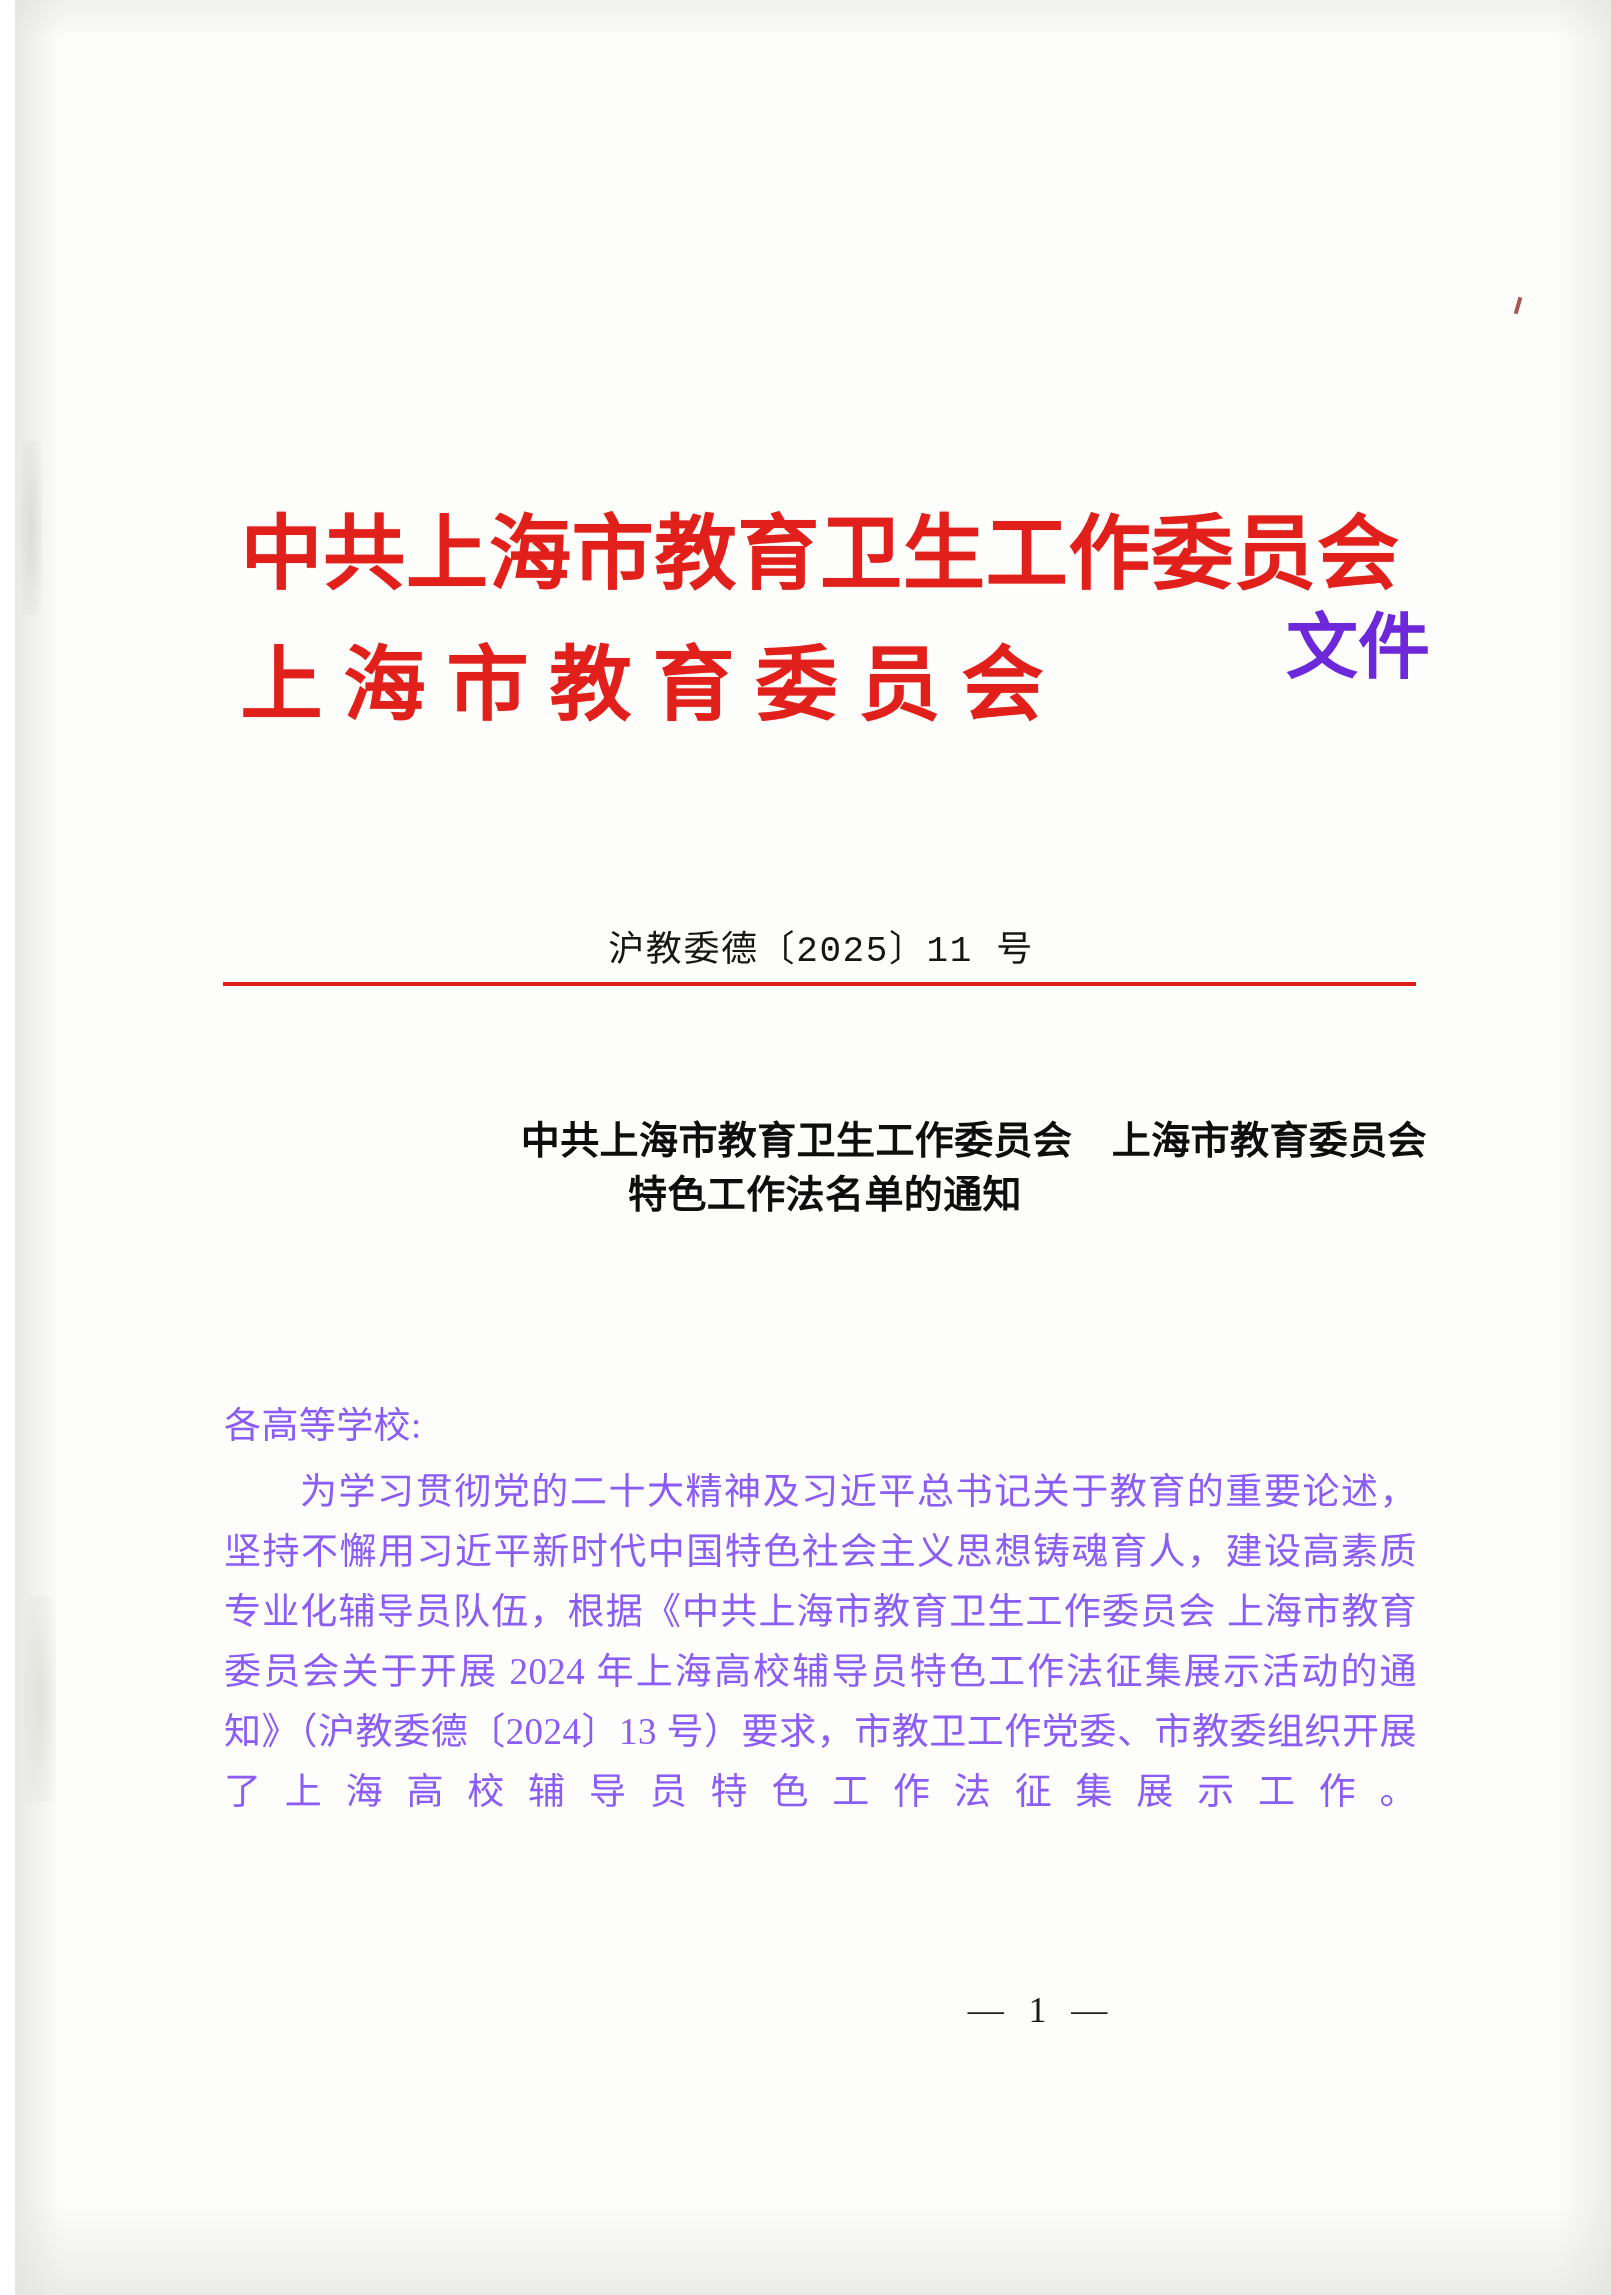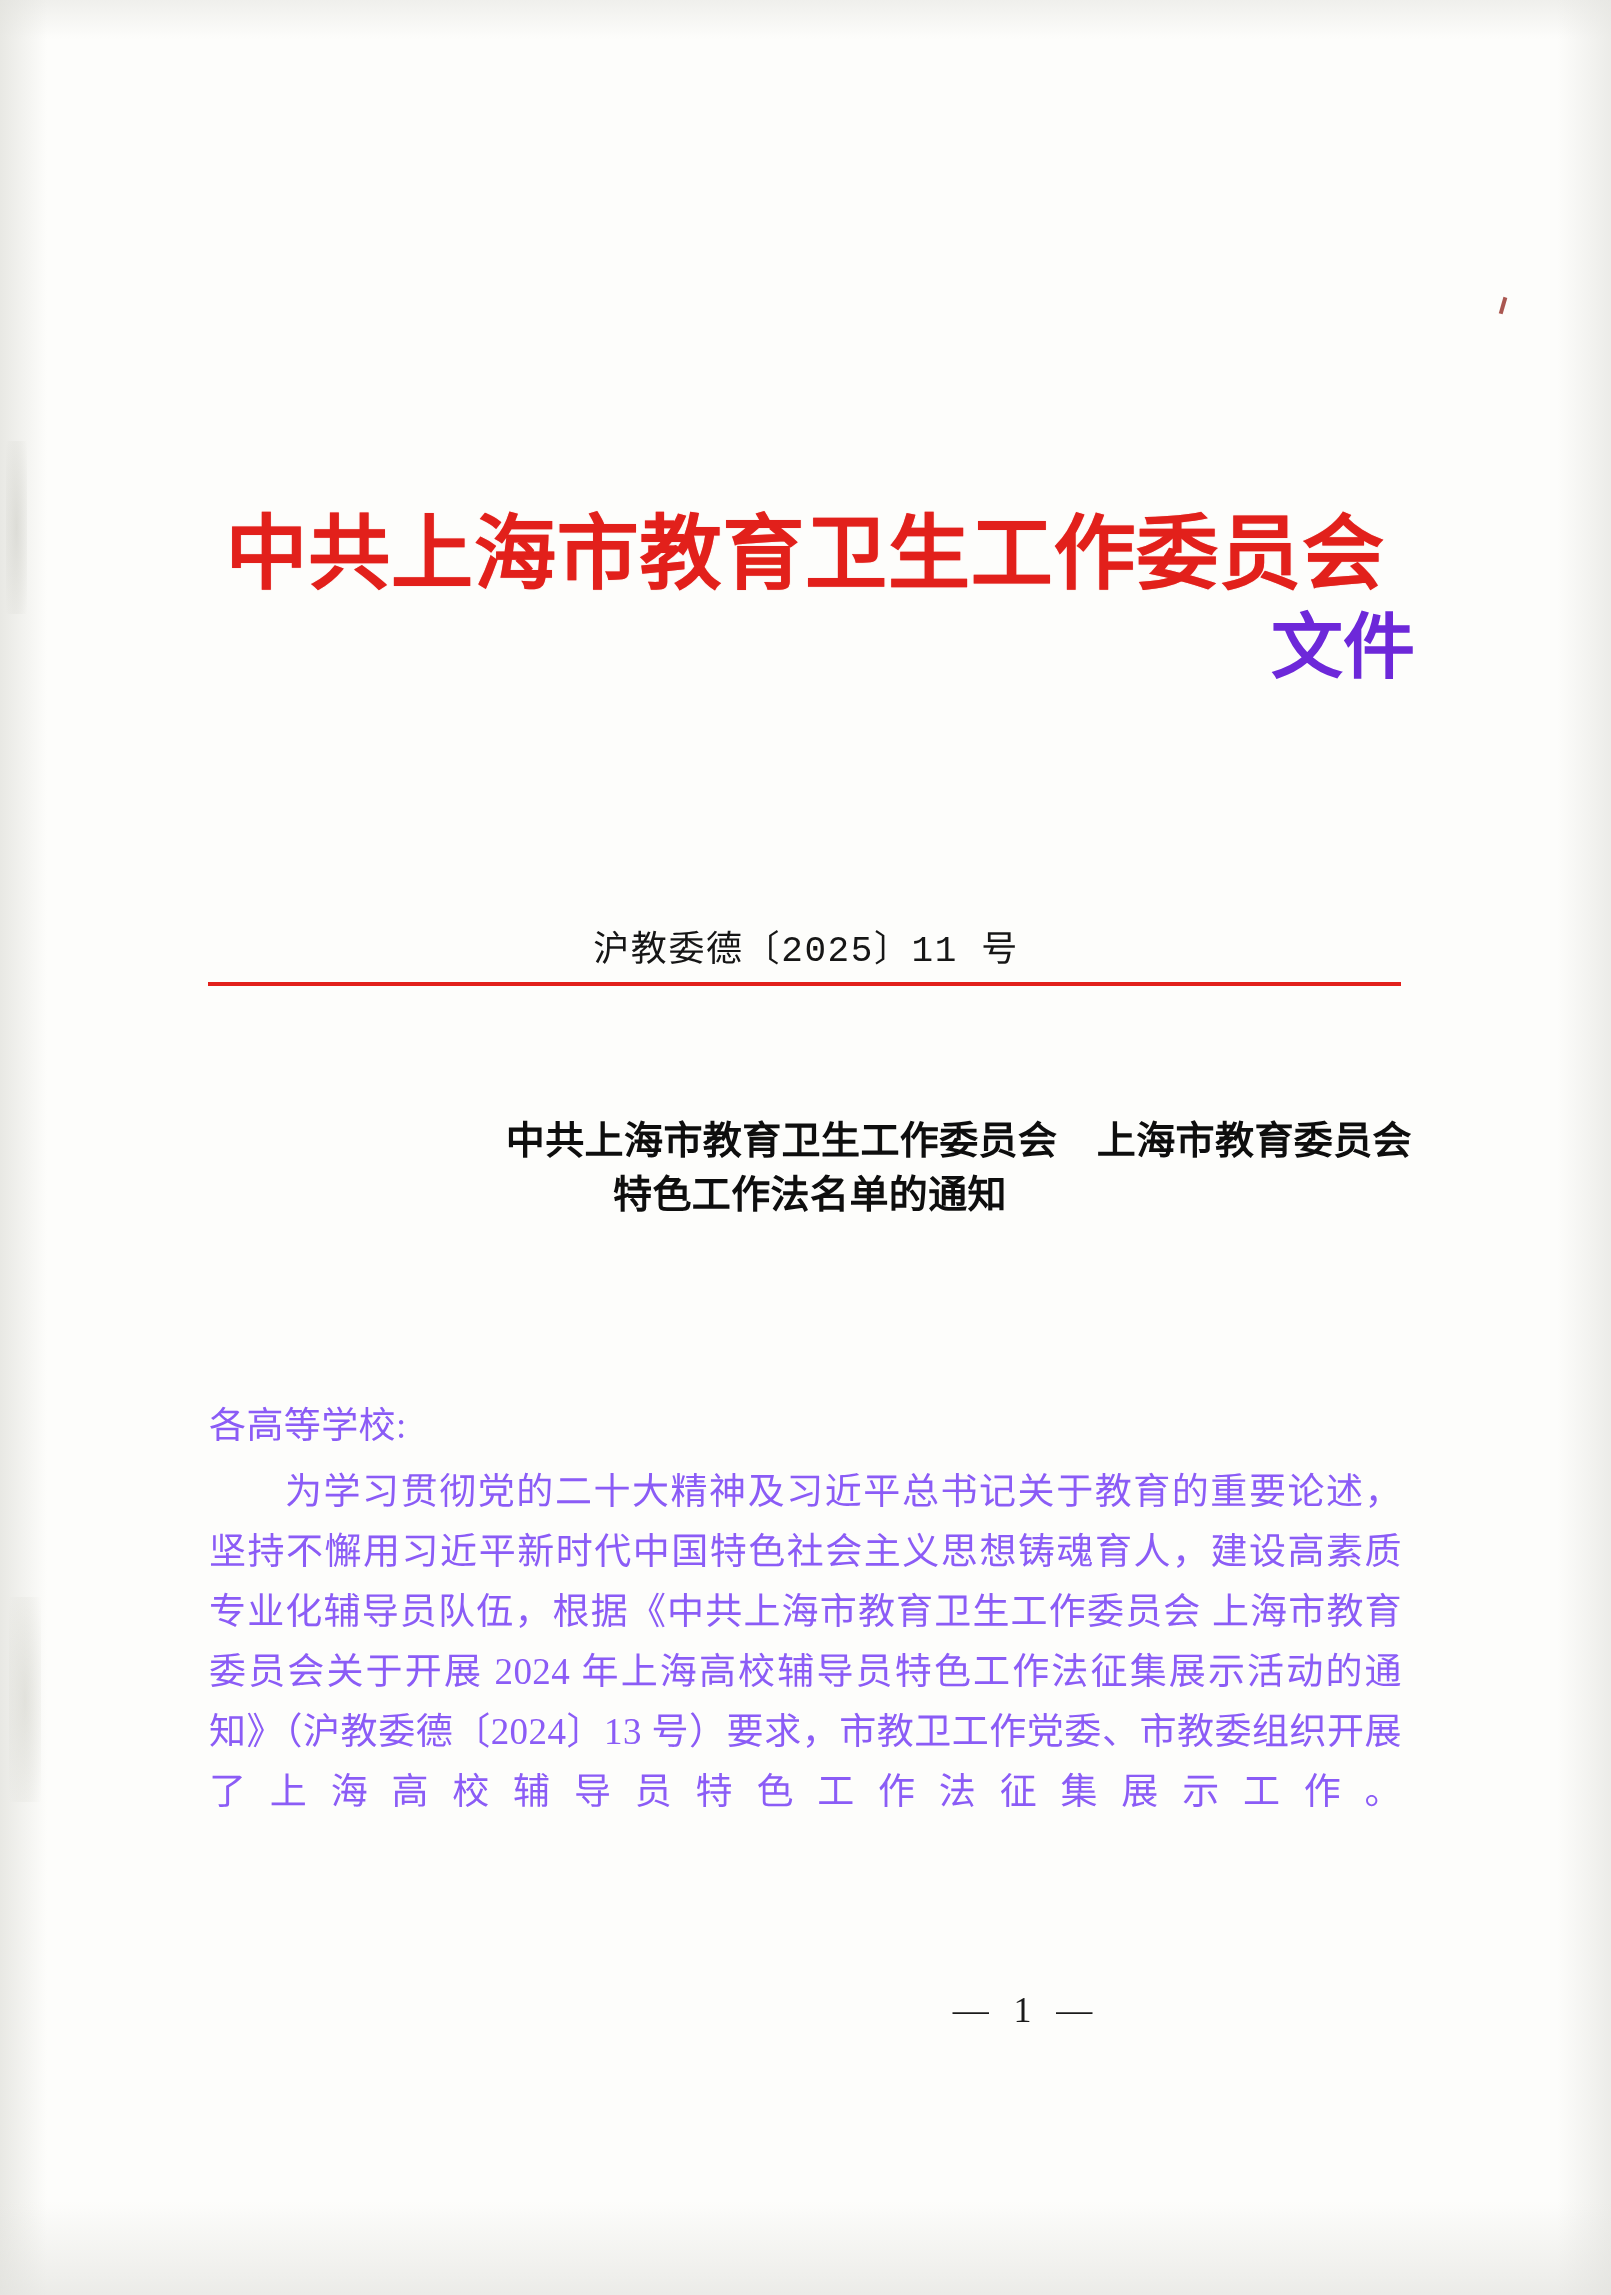--- a/index.html
+++ b/index.html
@@ -13,20 +13,21 @@
     position: relative;
     font-family: "Liberation Serif", "DejaVu Serif", serif;
     overflow: hidden;
   }
 
   
   .page {
     position: absolute;
     inset: 0;
     background: #fdfdfb;
+    margin-left: 15px;
   }
 
   
   .scan-shade-left {
     position: absolute;
     left: 0; top: 0;
     width: 47px; height: 100%;
     background: linear-gradient(to right, rgba(225,225,220,0.75), rgba(255,255,255,0));
     pointer-events: none;
   }
@@ -208,20 +209,21 @@
   <div class="scan-shade-left"></div>
   <div class="scan-shade-right"></div>
   <div class="scan-shade-bottom"></div>
   <div class="smudge-a"></div>
   <div class="smudge-b"></div>
   <div class="mark-top-right"></div>
 
   <div class="masthead">
     <div class="masthead-row">
       <div class="masthead-line l1">中共上海市教育卫生工作委员会</div>
+      <div class="masthead-line l2">上海市教育委员会</div>
       <div class="masthead-wenjian">文件</div>
     </div>
   </div>
 
   <div class="doc-number">沪教委德〔2025〕11 号</div>
 
   <div class="red-rule"></div>
 
   <div class="title-block">
     <div class="title-line t1">中共上海市教育卫生工作委员会　上海市教育委员会</div>

